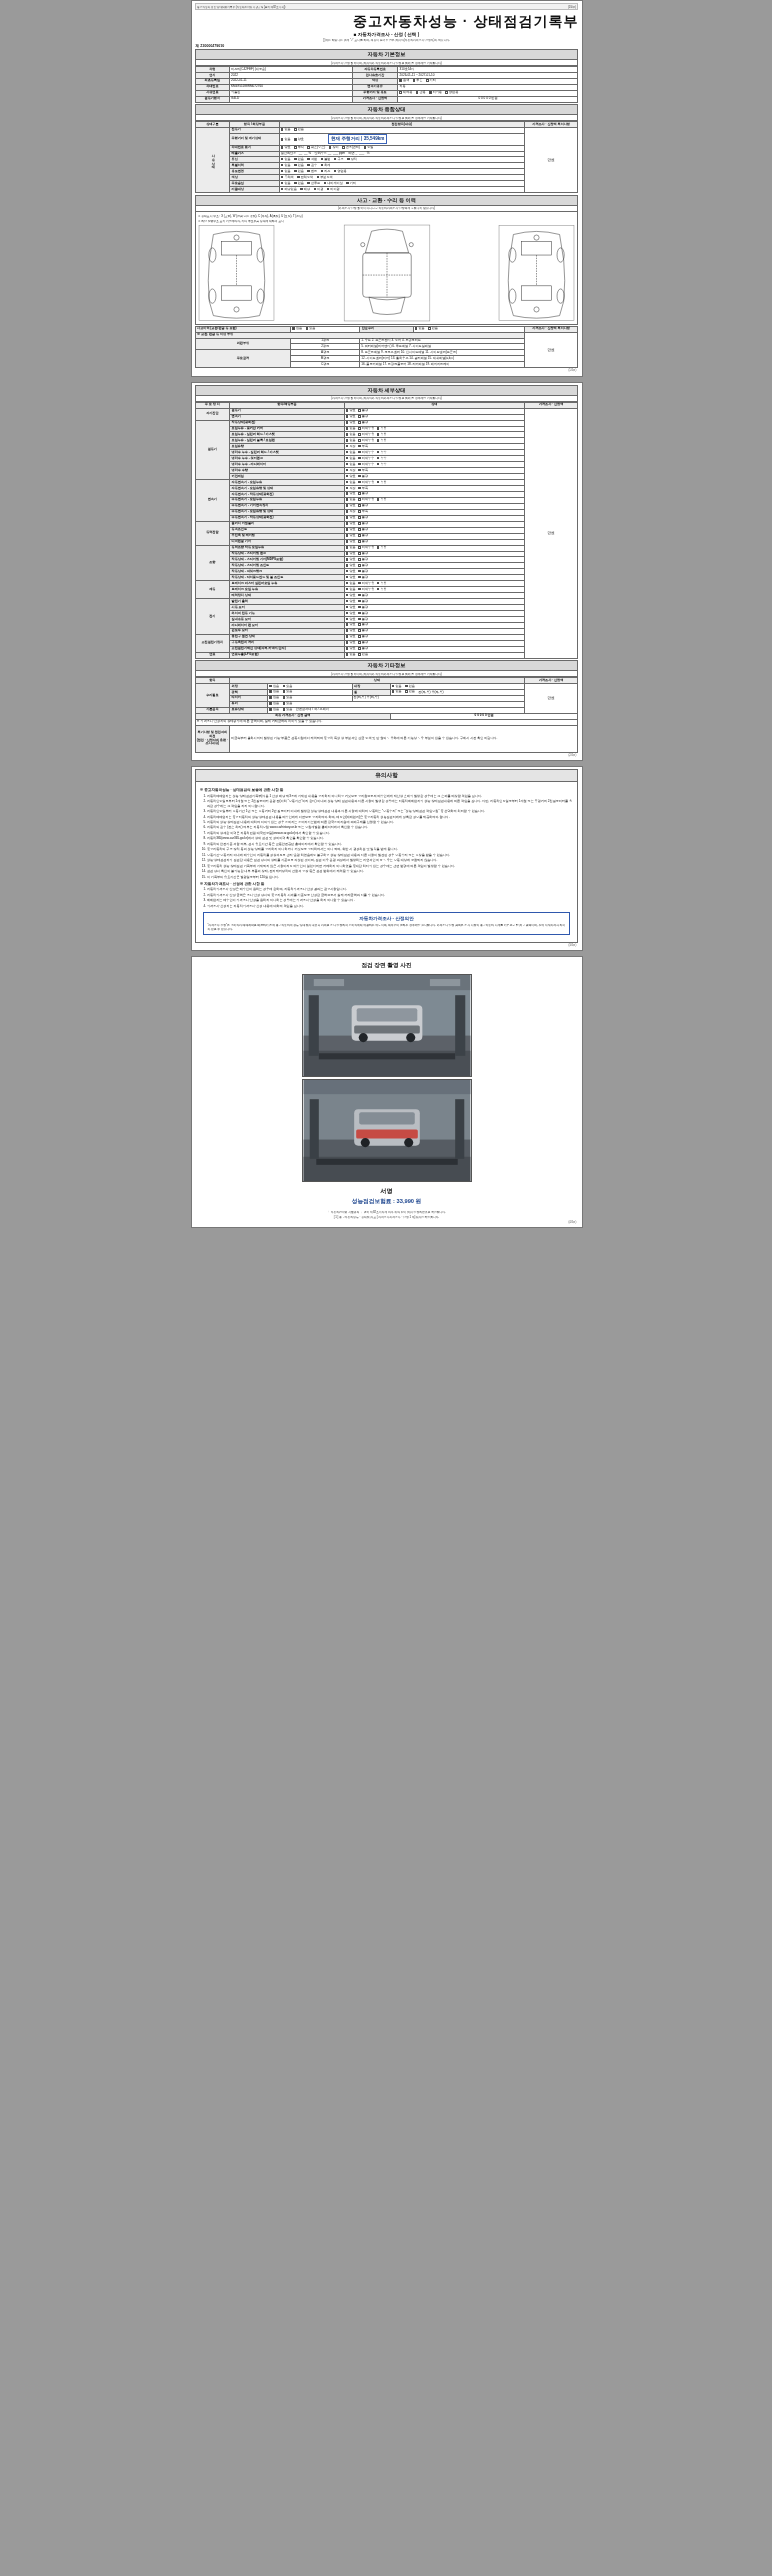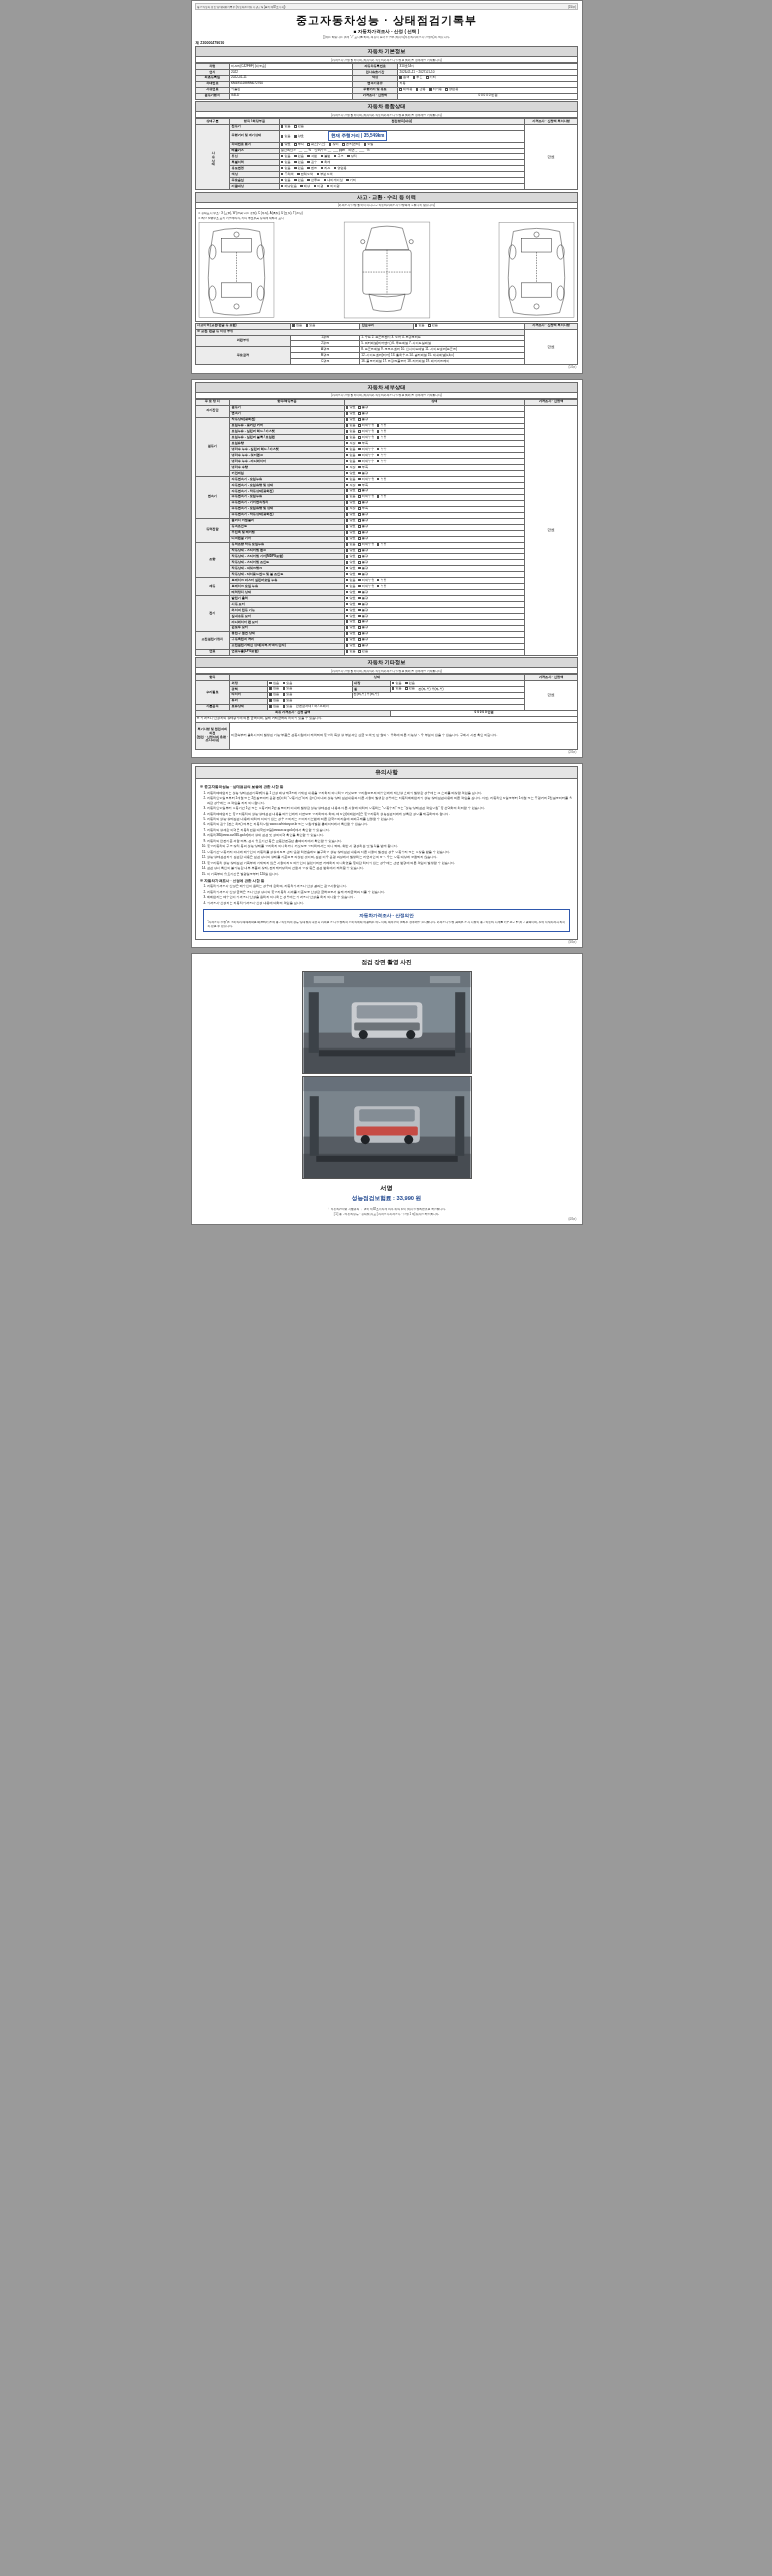--- a/index.html
+++ b/index.html
@@ -14,21 +14,21 @@
     width:392px; margin:0 auto 5.2px auto; background:#fff;
     border:0.5px solid #777; padding:0;
   }
   .page-inner { padding:2.1px 3.1px 3.1px 3.1px; }
   .tiny { font-size:3.1px; }
   .topbar {
     font-size:2.6px; color:#333; border:0.5px solid #bbb; background:#f2f2f2;
     padding:0.5px 1.5px; display:flex; justify-content:space-between;
   }
   .doc-title {
-    text-align:center; font-size:11px; font-weight:bold; letter-spacing:1px;
+    text-align:right; font-size:14px; font-weight:bold; letter-spacing:1px;
     margin:3.1px 0 1px 0;
   }
   .doc-sub {
     text-align:center; font-size:4.6px; font-weight:bold; margin-bottom:1px;
   }
   .doc-note { text-align:center; font-size:2.8px; color:#333; margin-bottom:1.5px; }
   .docnum { font-size:3.6px; font-weight:bold; margin:0.5px 0 1.5px 1px; }
   .section-head {
     background:#d8d8d8; border:0.5px solid #6a6a6a; text-align:center;
     font-weight:bold; font-size:5.2px; padding:1px 0; position:relative;

